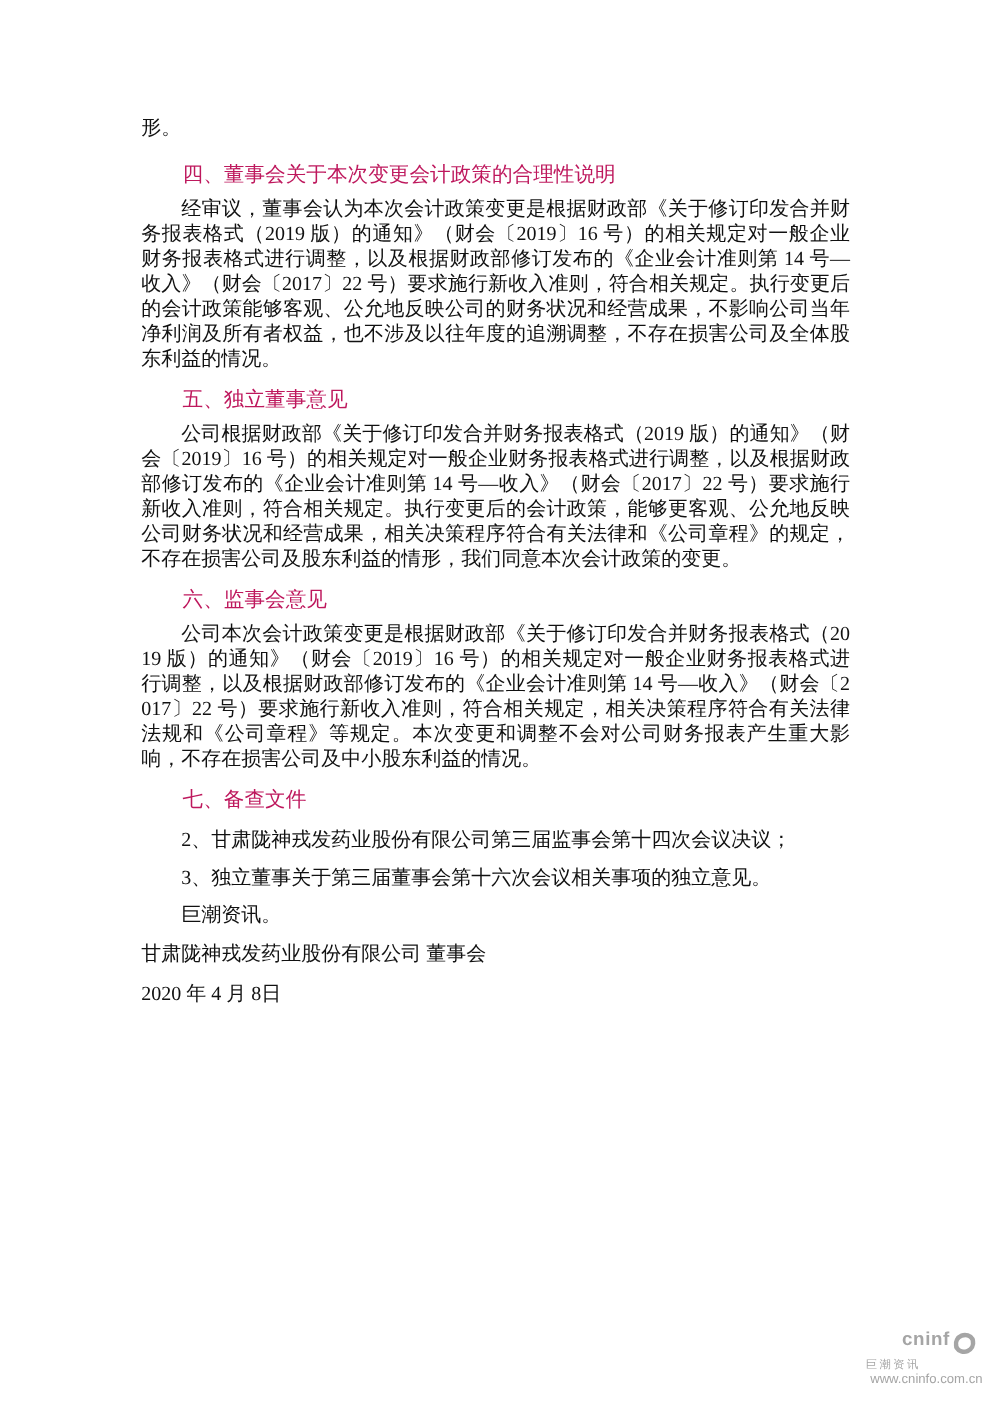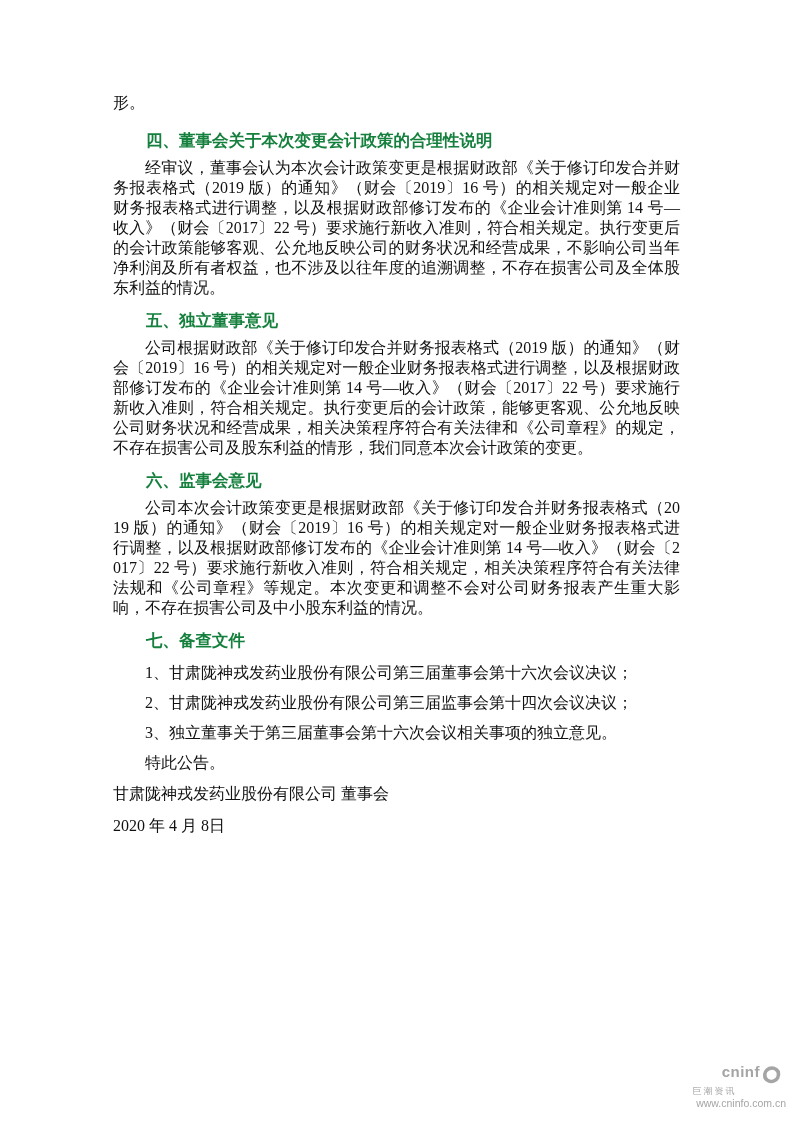--- a/index.html
+++ b/index.html
@@ -27,26 +27,26 @@
     width: 567px;
   }
   .cont-line {
     font-size: 16px;
     line-height: 30px;
     margin: 0;
     text-indent: 0;
   }
   h2.sec-heading {
     font-family: "Liberation Sans", "DejaVu Sans", sans-serif;
-    font-weight: bold;
+    font-weight: normal;
     font-size: 16.5px;
     line-height: 30px;
     margin: 7px 0 3px 0;
     text-indent: 2em;
-    color: #15803d;
+    color: #be185d;
   }
   p.para {
     font-size: 16px;
     line-height: 20px;
     margin: 0;
     text-indent: 2em;
     text-align: justify;
     word-break: break-all;
   }
   p.item {
@@ -113,24 +113,23 @@
     <h2 class="sec-heading">四、董事会关于本次变更会计政策的合理性说明</h2>
     <p class="para">经审议，董事会认为本次会计政策变更是根据财政部《关于修订印发合并财务报表格式（2019 版）的通知》（财会〔2019〕16 号）的相关规定对一般企业财务报表格式进行调整，以及根据财政部修订发布的《企业会计准则第 14 号—收入》（财会〔2017〕22 号）要求施行新收入准则，符合相关规定。执行变更后的会计政策能够客观、公允地反映公司的财务状况和经营成果，不影响公司当年净利润及所有者权益，也不涉及以往年度的追溯调整，不存在损害公司及全体股东利益的情况。</p>
 
     <h2 class="sec-heading">五、独立董事意见</h2>
     <p class="para">公司根据财政部《关于修订印发合并财务报表格式（2019 版）的通知》（财会〔2019〕16 号）的相关规定对一般企业财务报表格式进行调整，以及根据财政部修订发布的《企业会计准则第 14 号—收入》（财会〔2017〕22 号）要求施行新收入准则，符合相关规定。执行变更后的会计政策，能够更客观、公允地反映公司财务状况和经营成果，相关决策程序符合有关法律和《公司章程》的规定，不存在损害公司及股东利益的情形，我们同意本次会计政策的变更。</p>
 
     <h2 class="sec-heading">六、监事会意见</h2>
     <p class="para">公司本次会计政策变更是根据财政部《关于修订印发合并财务报表格式（2019 版）的通知》（财会〔2019〕16 号）的相关规定对一般企业财务报表格式进行调整，以及根据财政部修订发布的《企业会计准则第 14 号—收入》（财会〔2017〕22 号）要求施行新收入准则，符合相关规定，相关决策程序符合有关法律法规和《公司章程》等规定。本次变更和调整不会对公司财务报表产生重大影响，不存在损害公司及中小股东利益的情况。</p>
 
     <h2 class="sec-heading">七、备查文件</h2>
-    <p class="item">1、甘肃陇神戎发药业股份有限公司第三届董事会第十六次会议决议；</p>
     <p class="item">2、甘肃陇神戎发药业股份有限公司第三届监事会第十四次会议决议；</p>
     <p class="item">3、独立董事关于第三届董事会第十六次会议相关事项的独立意见。</p>
-    <p class="item">特此公告。</p>
+    <p class="item">巨潮资讯。</p>
 
     <p class="sig">甘肃陇神戎发药业股份有限公司 董事会</p>
     <p class="sig date">2020 年 4 月 8日</p>
   </div>
 
   <div class="footer-logo">
     <div class="logo-row">
       <span class="brand">cninf</span>
       <svg class="swirl" width="21" height="21" viewBox="0 0 24 24">
         <g fill="none" stroke="#a5a5a5" stroke-width="4.2" stroke-linecap="round">

